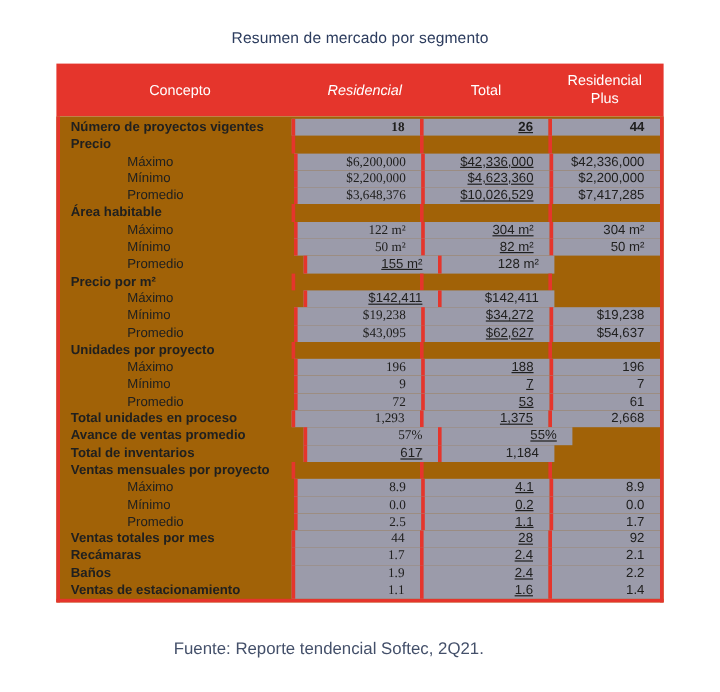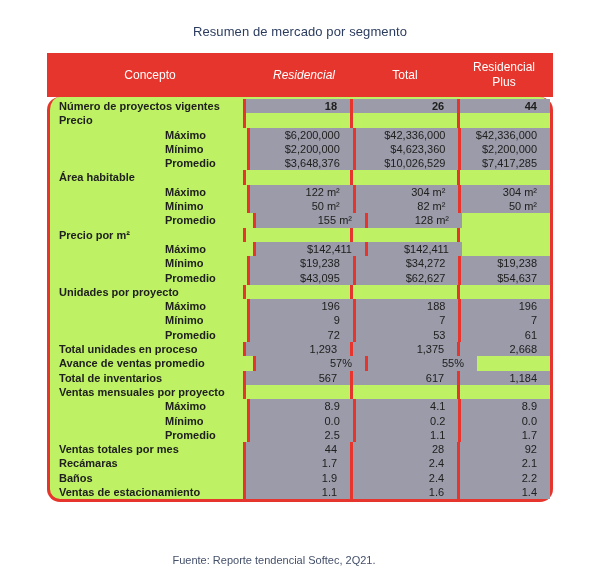--- a/index.html
+++ b/index.html
@@ -40,59 +40,57 @@
   }
   .hc { text-align: center; line-height: 1.25; }
   .hc0 { width: 206px; }
   .hc1 { width: 102px; font-style: italic; }
   .hc2 { width: 98px; padding: 0 10px; }
   .hc3 { width: 100px; }
   .tbody {
     border-left: 3px solid var(--red);
     border-right: 3px solid var(--red);
     border-bottom: 3px solid var(--red);
-    background: #bef264;
+    background: #a16207;
     padding-top: 2px;
-    border-radius: 13px;
   }
   .row {
     display: flex;
     height: 14.3px;
     font-size: 11px;
     color: var(--ink);
   }
   .lab {
     width: 203px;
     padding-left: 9px;
     white-space: nowrap;
     line-height: 14.3px;
     overflow: visible;
   }
   .row.metric .lab, .row.section .lab { font-weight: bold; }
-  .row.sub .lab { padding-left: 115px; font-weight: bold; }
+  .row.sub .lab { padding-left: 56px; font-weight: normal; }
   .val {
     border-left: 3px solid var(--red);
     height: 14.3px;
     line-height: 14.3px;
     text-align: right;
     padding-right: 13px;
     white-space: nowrap;
   }
-  .v1 { width: 112px; }
-  .v2 { width: 112px; }
+  .v1 { width: 112px; font-family: Liberation Serif, serif; }
+  .v2 { width: 112px; text-decoration: underline; }
   .v3 { width: 97px; }
   .val.filled { background: var(--gray); }
   .row.boldvals .val { font-weight: bold; }
   .footer {
     position: absolute;
     top: 532px; left: 0; width: 548px;
     text-align: center;
-    font-size: 11px;
+    font-size: 14px;
     color: #44506a;
-    margin-top: 22px;
   }
 </style>
 </head>
 <body>
 
 <div class="title">Resumen de mercado por segmento</div>
 
 <div class="table">
   <div class="thead">
       <div class="hc hc0">Concepto</div>
@@ -207,21 +205,20 @@
         <div class="val v2 filled">1,375</div>
         <div class="val v3 filled">2,668</div>
       </div>
       <div class="row metric">
         <div class="lab">Avance de ventas promedio</div>
         <div class="val v1 filled">57%</div>
         <div class="val v2 filled">55%</div>
       </div>
       <div class="row metric">
         <div class="lab">Total de inventarios</div>
-        <div class="val v1 filled">567</div>
         <div class="val v2 filled">617</div>
         <div class="val v3 filled">1,184</div>
       </div>
       <div class="row section">
         <div class="lab">Ventas mensuales por proyecto</div>
         <div class="val v1"></div>
         <div class="val v2"></div>
         <div class="val v3"></div>
       </div>
       <div class="row sub">

